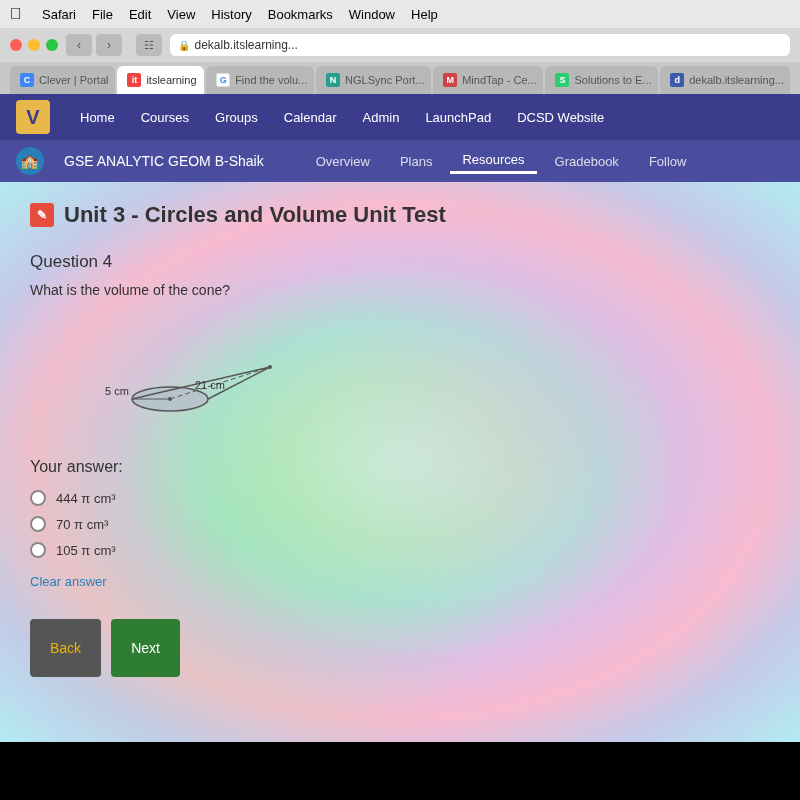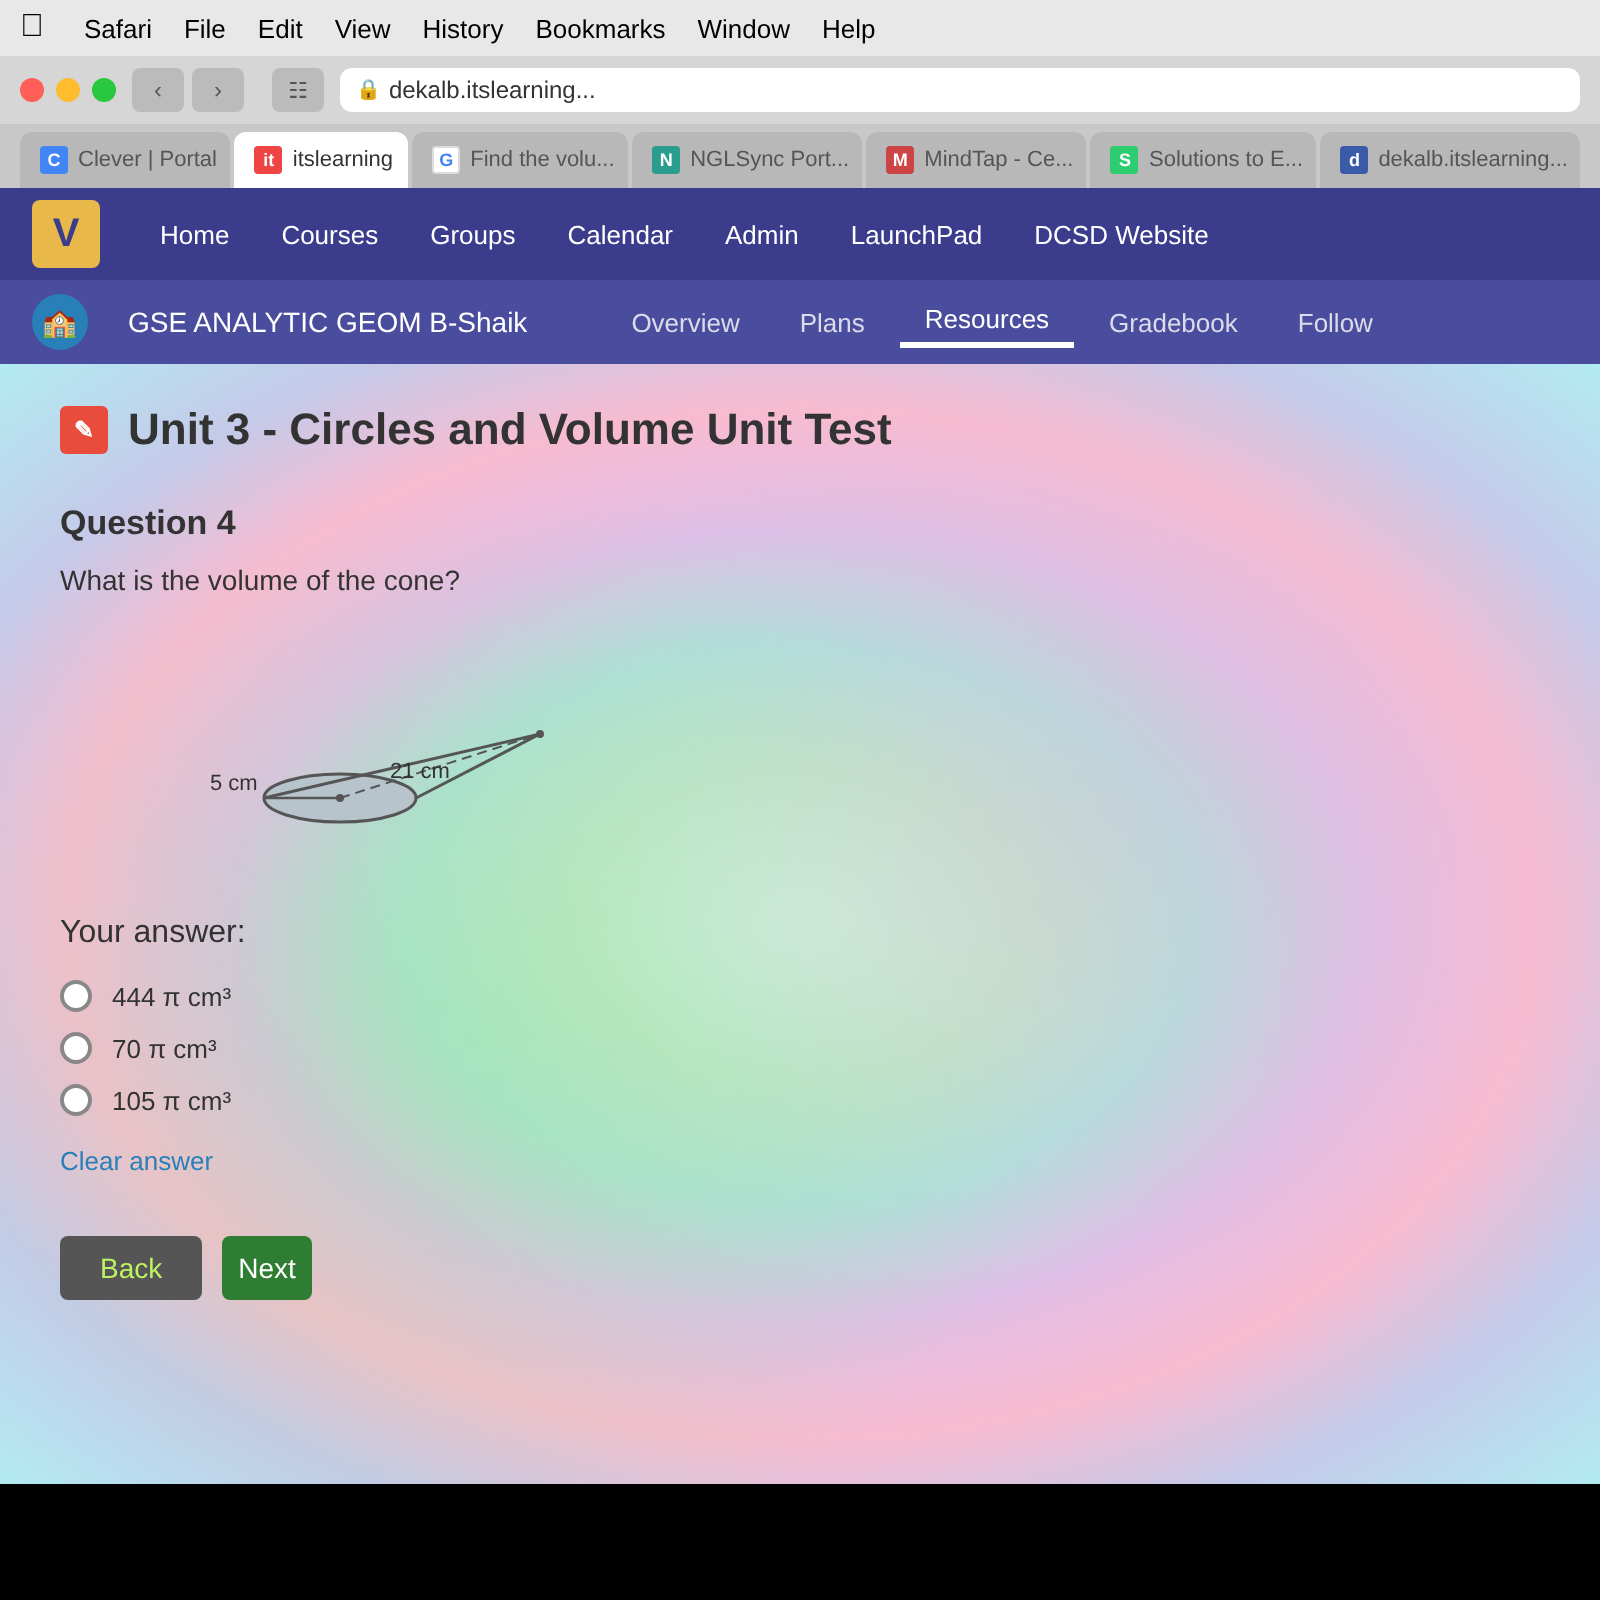--- a/index.html
+++ b/index.html
@@ -225,21 +225,21 @@
       border-radius: 3px;
       display: flex;
       align-items: center;
       justify-content: center;
       font-size: 12px;
       color: #fff;
     }
 
     .question-label {
       font-size: 17px;
-      font-weight: 700;
+      font-weight: 400;
       color: #333;
       margin-bottom: 10px;
     }
 
     .question-text {
       font-size: 14px;
       color: #333;
       margin-bottom: 16px;
     }
 
@@ -302,34 +302,34 @@
     }
 
     .action-buttons {
       display: flex;
       gap: 10px;
       margin-top: 12px;
     }
 
     .btn-back {
       background: #555;
-      color: #bef264;
+      color: #eab308;
       border: none;
       border-radius: 4px;
-      padding: 8px 20px;
+      padding: 21px 20px;
       font-size: 14px;
       cursor: pointer;
     }
 
     .btn-next {
       background: #2e7d32;
       color: #fff;
       border: none;
       border-radius: 4px;
-      padding: 8px 8px;
+      padding: 8px 20px;
       font-size: 14px;
       cursor: pointer;
     }
   </style>
 </head>
 <body>
 
 <div class="mac-menubar">
   <span class="apple"></span>
   <span>Safari</span>

